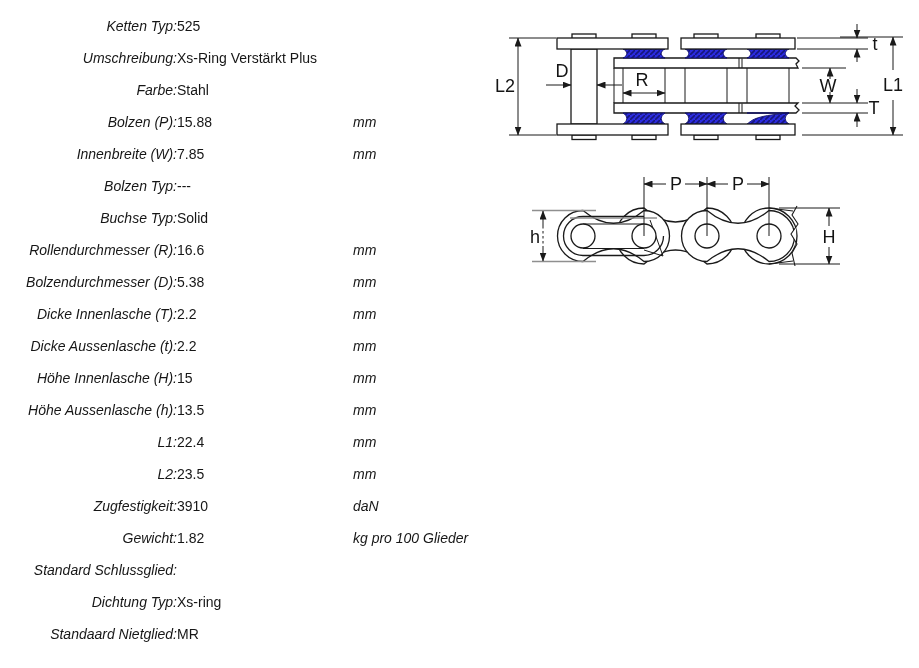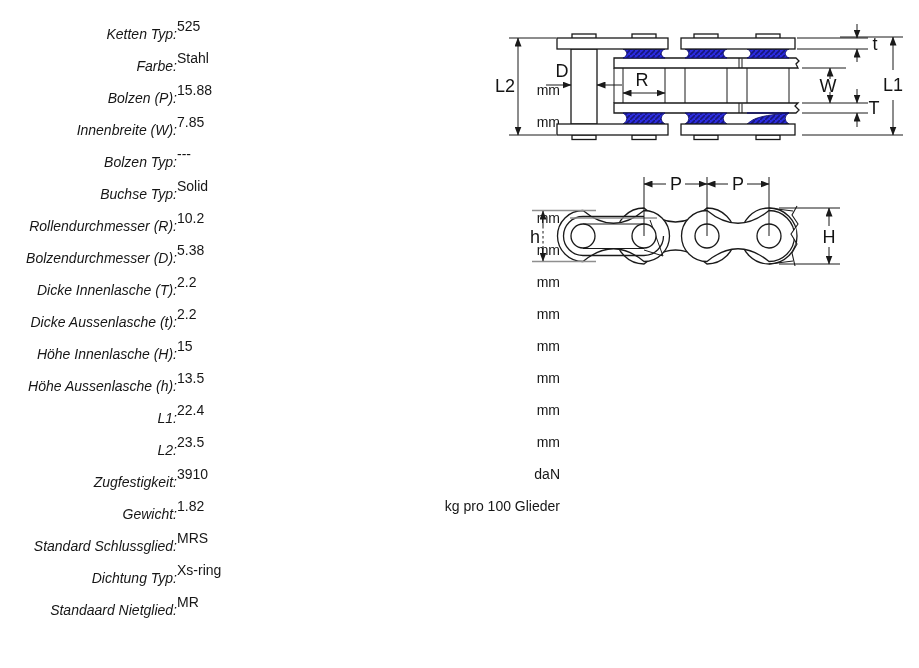--- a/index.html
+++ b/index.html
@@ -16,28 +16,28 @@
   .spec-row{
     display:grid;
     grid-template-columns:177px 160px 223px;
     height:32px;line-height:32px;
     font-size:14px;
   }
   .spec-label{
     text-align:right;
     font-style:italic;
     white-space:nowrap;
-    margin-top:8px;
   }
   .spec-value{
     white-space:nowrap;
   }
   .spec-unit{
-    text-align:right;
+    text-align:left;
     padding-left:16px;
+    font-style:italic;
     white-space:nowrap;
   }
   
   .plan-view{position:absolute;left:485px;top:8px;width:430px;height:140px;}
   .side-view{position:absolute;left:485px;top:160px;width:430px;height:150px;}
   svg text{
     font-family:"Liberation Sans","DejaVu Sans",sans-serif;
     font-size:18px;fill:#141414;
   }
   svg .thin{stroke:#1a1a1a;stroke-width:1;fill:none;}
@@ -48,20 +48,25 @@
 </head>
 <body>
 
 <div class="spec-table">
   <div class="spec-row">
     <span class="spec-label">Ketten Typ:</span>
     <span class="spec-value">525</span>
     <span class="spec-unit"></span>
   </div>
   <div class="spec-row">
+    <span class="spec-label">Umschreibung:</span>
+    <span class="spec-value">Xs-Ring Verstärkt Plus</span>
+    <span class="spec-unit"></span>
+  </div>
+  <div class="spec-row">
     <span class="spec-label">Farbe:</span>
     <span class="spec-value">Stahl</span>
     <span class="spec-unit"></span>
   </div>
   <div class="spec-row">
     <span class="spec-label">Bolzen (P):</span>
     <span class="spec-value">15.88</span>
     <span class="spec-unit">mm</span>
   </div>
   <div class="spec-row">
@@ -74,21 +79,21 @@
     <span class="spec-value">---</span>
     <span class="spec-unit"></span>
   </div>
   <div class="spec-row">
     <span class="spec-label">Buchse Typ:</span>
     <span class="spec-value">Solid</span>
     <span class="spec-unit"></span>
   </div>
   <div class="spec-row">
     <span class="spec-label">Rollendurchmesser (R):</span>
-    <span class="spec-value">10.2</span>
+    <span class="spec-value">16.6</span>
     <span class="spec-unit">mm</span>
   </div>
   <div class="spec-row">
     <span class="spec-label">Bolzendurchmesser (D):</span>
     <span class="spec-value">5.38</span>
     <span class="spec-unit">mm</span>
   </div>
   <div class="spec-row">
     <span class="spec-label">Dicke Innenlasche (T):</span>
     <span class="spec-value">2.2</span>
@@ -124,21 +129,20 @@
     <span class="spec-value">3910</span>
     <span class="spec-unit">daN</span>
   </div>
   <div class="spec-row">
     <span class="spec-label">Gewicht:</span>
     <span class="spec-value">1.82</span>
     <span class="spec-unit">kg pro 100 Glieder</span>
   </div>
   <div class="spec-row">
     <span class="spec-label">Standard Schlussglied:</span>
-    <span class="spec-value">MRS</span>
     <span class="spec-unit"></span>
   </div>
   <div class="spec-row">
     <span class="spec-label">Dichtung Typ:</span>
     <span class="spec-value">Xs-ring</span>
     <span class="spec-unit"></span>
   </div>
   <div class="spec-row">
     <span class="spec-label">Standaard Nietglied:</span>
     <span class="spec-value">MR</span>

